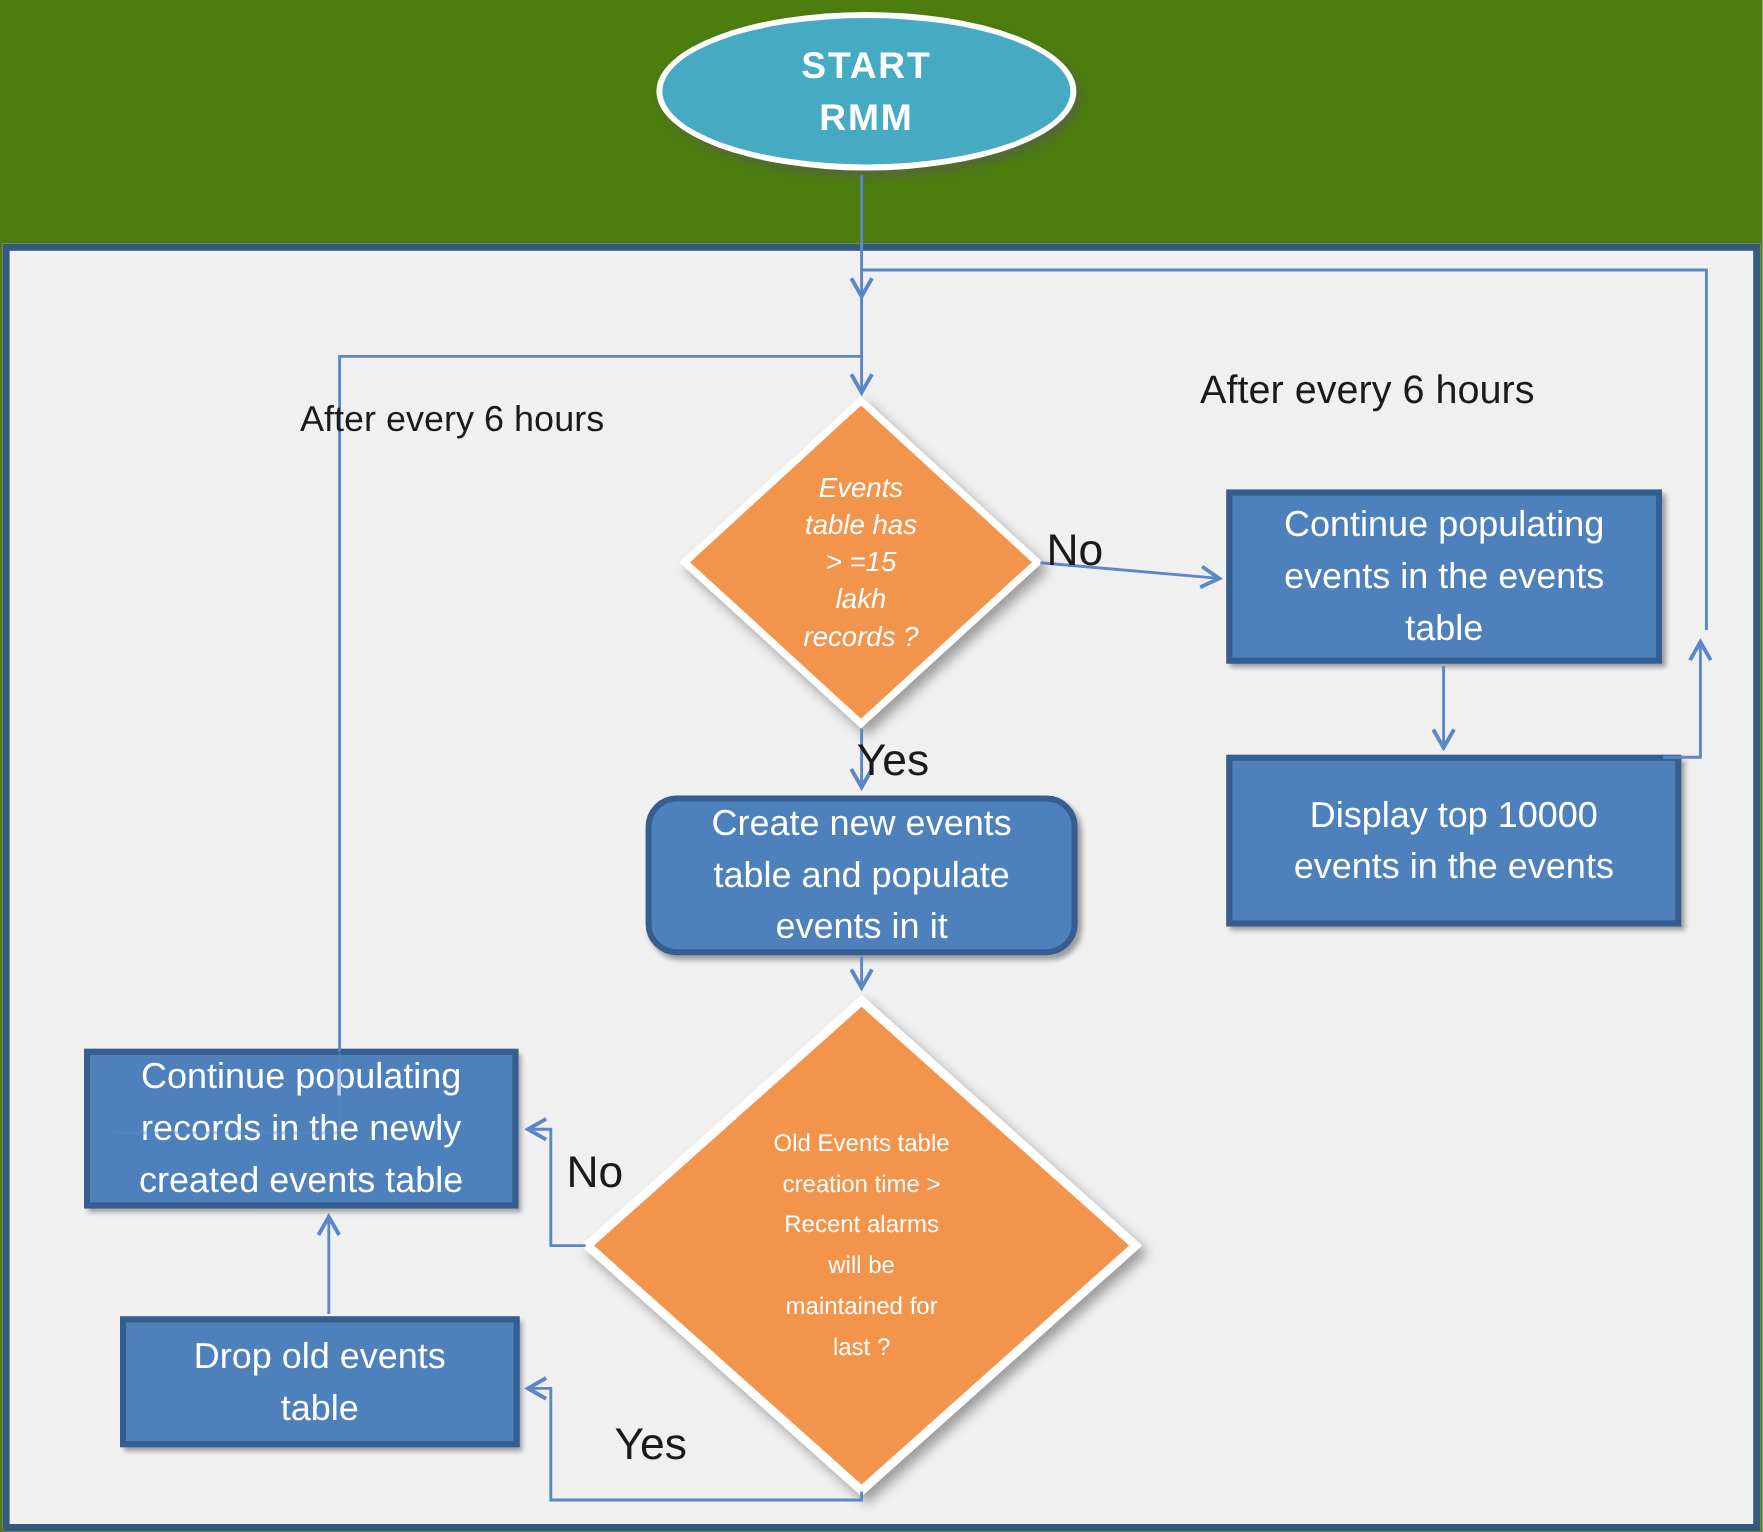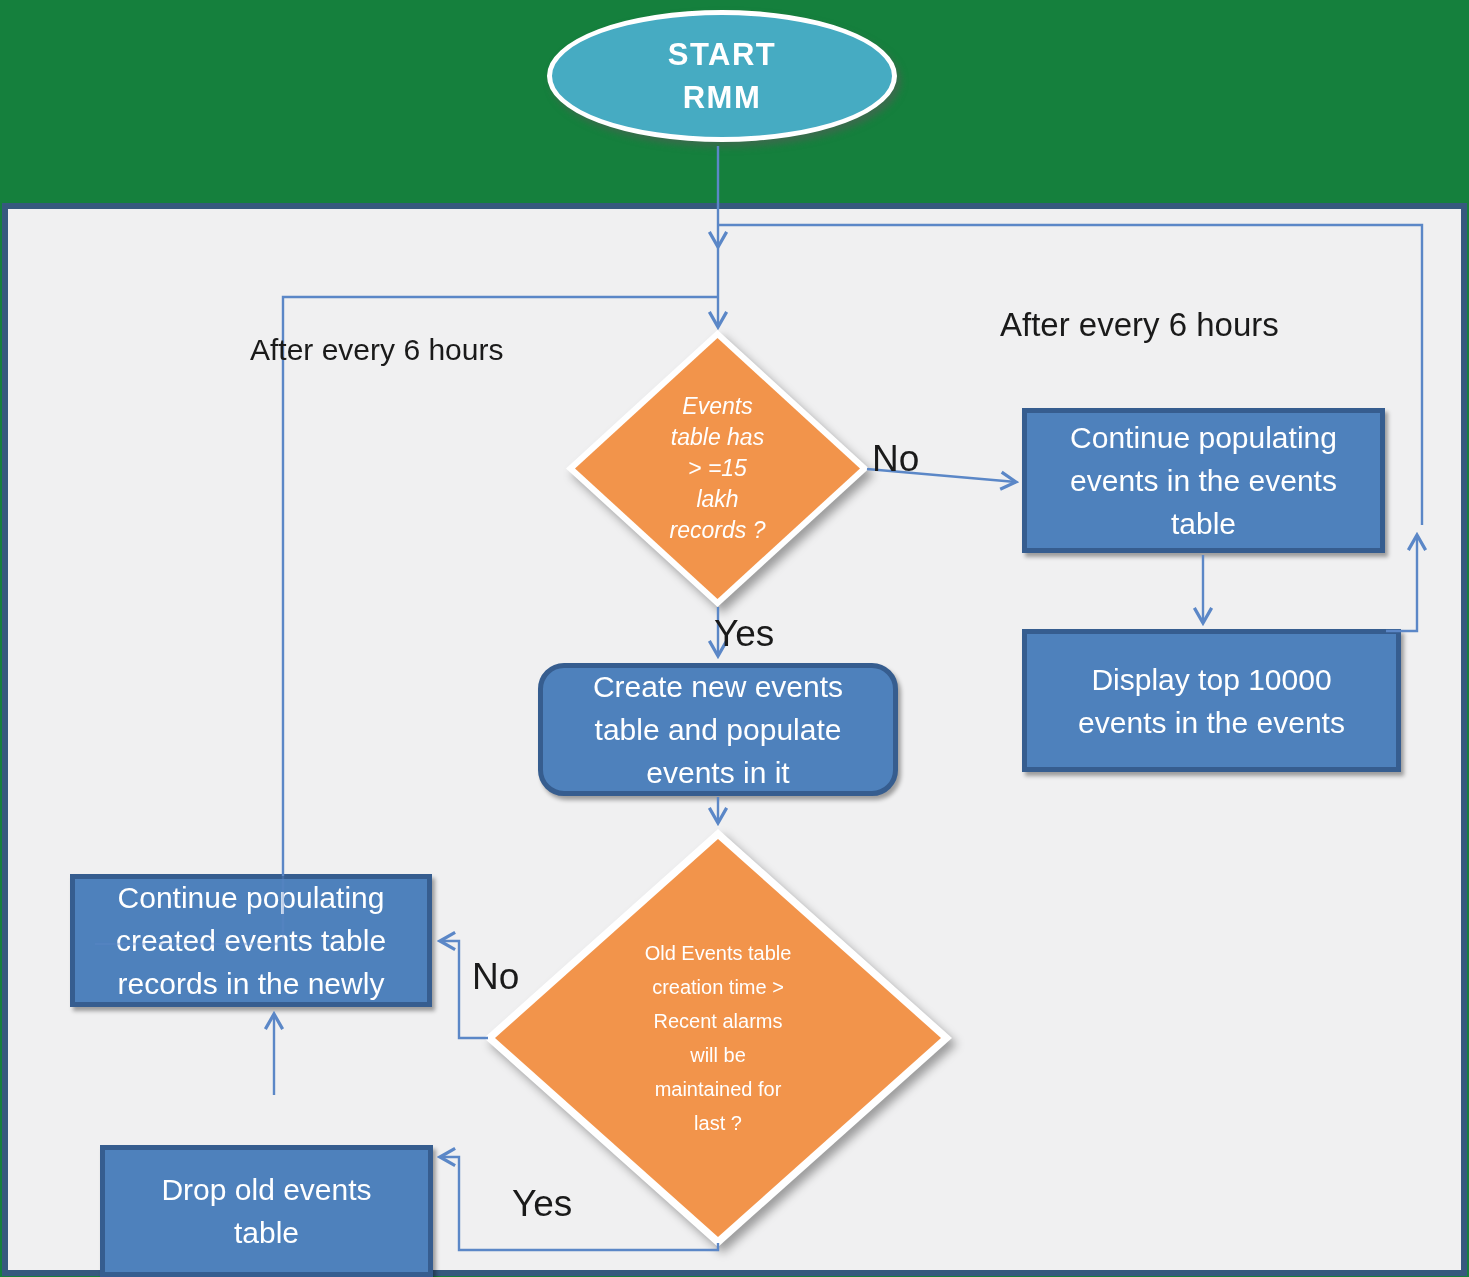--- a/index.html
+++ b/index.html
@@ -7,21 +7,21 @@
     --orange:#F2944B;
     --blue:#4E81BC;
     --blue-border:#365D8F;
     --frame-border:#36597E;
     --frame-bg:#F0F0F1;
     --arrow:#5B87C7;
     --ink:#1A1A1A;
   }
   html,body{margin:0;padding:0;background:#fff;}
   body{font-family:"Liberation Sans", sans-serif;}
-  .canvas{position:relative;width:1469px;height:1277px;background:#15803d;overflow:hidden;}
+  .canvas{position:relative;width:1469px;height:1277px;background:#4d7c0f;overflow:hidden;}
 
   .frame{
     position:absolute;left:2px;top:203px;width:1465px;height:1073px;
     box-sizing:border-box;border:6px solid var(--frame-border);
     background:var(--frame-bg);z-index:0;
   }
 
   .ellipse{
     position:absolute;left:547px;top:10px;width:350px;height:132px;
     box-sizing:border-box;border:5px solid #fff;border-radius:50%;
@@ -37,21 +37,21 @@
     background:var(--blue);border:5px solid var(--blue-border);
     box-shadow:3px 4px 4px rgba(0,0,0,.35);
     display:flex;align-items:center;justify-content:center;text-align:center;
     z-index:1;
   }
   .pbox .lines{color:#fff;font-size:30px;line-height:43px;}
   .box-continue-events{left:1022px;top:408px;width:363px;height:145px;}
   .box-display{left:1022px;top:629px;width:379px;height:143px;}
   .box-create{left:538px;top:663px;width:360px;height:133px;border-radius:26px;}
   .box-continue-records{left:70px;top:874px;width:362px;height:133px;}
-  .box-drop{left:100px;top:1097px;width:333px;height:132px;margin-top:48px;}
+  .box-drop{left:100px;top:1097px;width:333px;height:109px;}
 
   .diamond{position:absolute;z-index:1;filter:drop-shadow(5px 6px 5px rgba(0,0,0,.35));}
   .diamond .outer{
     position:absolute;inset:0;background:#fff;
     clip-path:polygon(50% 0,100% 50%,50% 100%,0 50%);
   }
   .diamond .inner{
     position:absolute;background:var(--orange);
     clip-path:polygon(50% 0,100% 50%,50% 100%,0 50%);
   }
@@ -132,22 +132,22 @@
     <div class="lines">
       <div>Create new events</div>
       <div>table and populate</div>
       <div>events in it</div>
     </div>
   </div>
 
   <div class="pbox box-continue-records">
     <div class="lines">
       <div>Continue populating</div>
+      <div>records in the newly</div>
       <div>created events table</div>
-      <div>records in the newly</div>
     </div>
   </div>
 
   <div class="pbox box-drop">
     <div class="lines">
       <div>Drop old events</div>
       <div>table</div>
     </div>
   </div>
 

